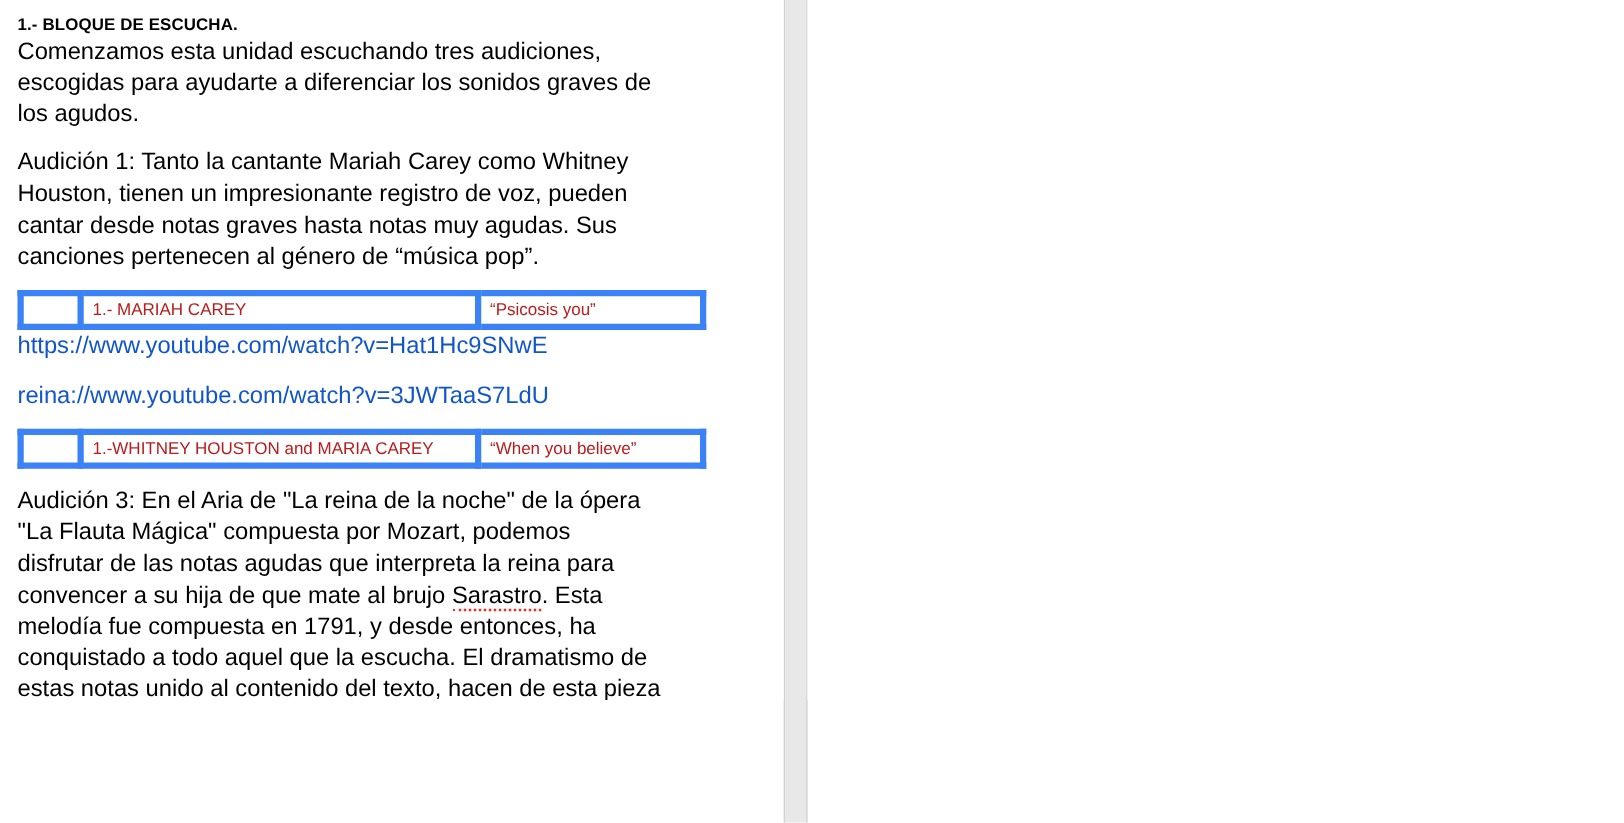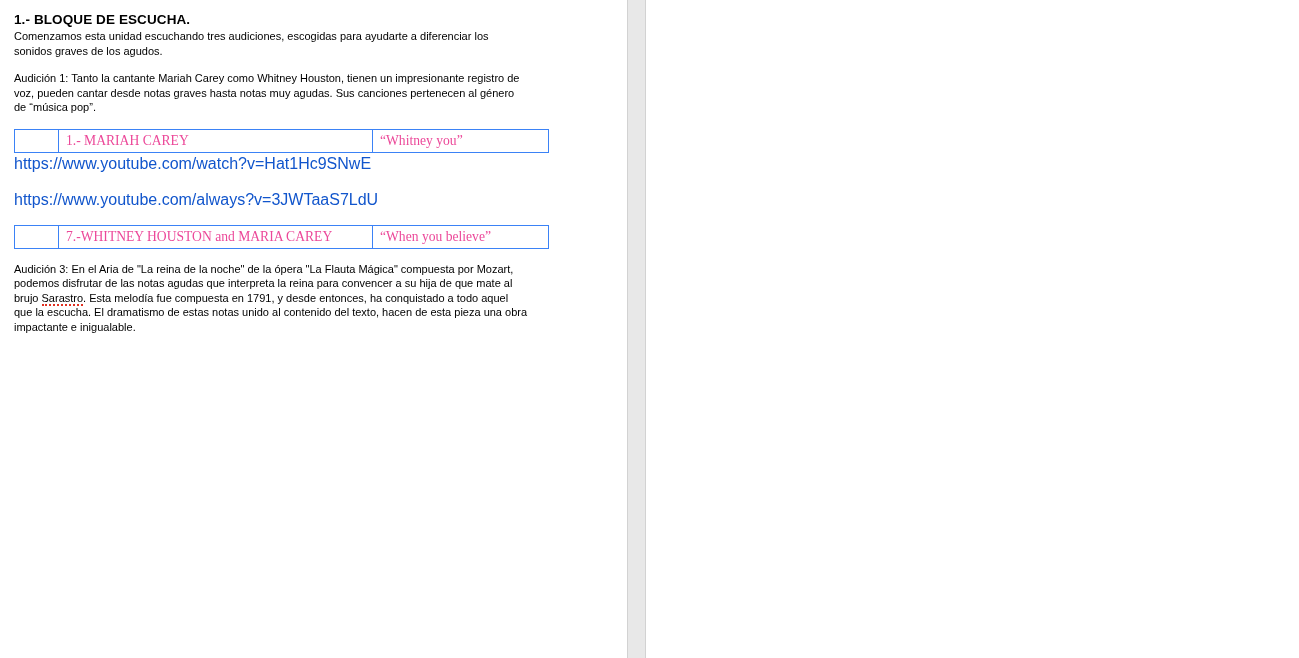--- a/index.html
+++ b/index.html
@@ -16,31 +16,31 @@
   .page{background:#ffffff;height:560px;position:relative;overflow:hidden;}
   .page-left{width:627px;}
   .page-gap{width:19px;height:658px;background:#e8e8e8;
             border-left:1px solid #d2d2d2;border-right:1px solid #d2d2d2;box-sizing:border-box;}
   .page-right{width:651px;}
 
   .page-body-left{position:absolute;left:14px;top:11px;width:515px;}
 
   
   .h-sec{font-size:13.5px;font-weight:bold;color:#000;letter-spacing:.1px;line-height:1.35;}
-  .p{font-size:11px;color:#000;line-height:1.32;margin:0;}
+  .p{font-size:19px;color:#000;line-height:1.32;margin:0;}
   .p-gap{margin-top:13px;}
   .b{font-weight:normal;}
-  .link{color:#1155cc;font-size:16px;line-height:1.3;text-decoration:none;display:inline-block;}
+  .link{color:#1155cc;font-size:19px;line-height:1.3;text-decoration:none;display:inline-block;}
   .blue-bold{color:#1a6fd4;font-weight:bold;}
   .spell{border-bottom:2px dotted #e03020;padding-bottom:0px;}
 
   
   .audio-table{border-collapse:collapse;width:513px;margin:0;table-layout:fixed;}
-  .audio-table td{border:1px solid #3b82f6;font-size:13.6px;color:#ec4899;
-                  padding:2px 0 3px 7px;vertical-align:top;line-height:1.26;font-family:Liberation Serif, serif;}
+  .audio-table td{border:5px solid #3b82f6;font-size:13.6px;color:#b91c1c;
+                  padding:2px 0 3px 7px;vertical-align:top;line-height:1.26;}
   .c-mark{width:36px;}
   .c-name{width:306px;}
   .c-song{width:168px;}
   .tbl-block{margin-top:14px;}
   .tbl-link{margin-top:1px;}
 </style>
 </head>
 <body>
 
 <div class="doc-viewport">
@@ -56,39 +56,39 @@
         <span class="b">Audición 1:</span><span> Tanto la cantante Mariah Carey como Whitney Houston, tienen un impresionante registro de voz, pueden cantar desde notas graves hasta notas muy agudas. Sus canciones pertenecen al género de “</span><span class="b">música pop</span><span>”.</span>
       </p>
 
       
       <div class="tbl-block">
         <table class="audio-table">
           <tbody>
               <tr>
             <td class="c-mark"></td>
             <td class="c-name">1.- MARIAH CAREY</td>
-            <td class="c-song">“Whitney you”</td>
+            <td class="c-song">“Psicosis you”</td>
           </tr>
         </tbody>
           </table>
         <a class="link tbl-link" href="#">https://www.youtube.com/watch?v=Hat1Hc9SNwE</a>
       </div>
 
       
       <div class="tbl-block">
-        <a class="link tbl-link" href="#">https://www.youtube.com/always?v=3JWTaaS7LdU</a>
+        <a class="link tbl-link" href="#">reina://www.youtube.com/watch?v=3JWTaaS7LdU</a>
       </div>
 
       
       <div class="tbl-block">
         <table class="audio-table">
           <tbody>
               <tr>
             <td class="c-mark"></td>
-            <td class="c-name">7.-WHITNEY HOUSTON and MARIA CAREY</td>
+            <td class="c-name">1.-WHITNEY HOUSTON and MARIA CAREY</td>
             <td class="c-song">“When you believe”</td>
           </tr>
         </tbody>
           </table>
       </div>
 
 
       <p class="p p-gap">
         <span class="b">Audición 3:</span><span> En el Aria de </span><span class="b">"La reina de la noche"</span><span> de la ópera "La Flauta Mágica" compuesta por Mozart, podemos disfrutar de las notas agudas que interpreta la reina para convencer a su hija de que mate al brujo </span><span class="spell">Sarastro</span><span>. Esta melodía fue compuesta en 1791, y desde entonces, ha conquistado a todo aquel que la escucha. El dramatismo de estas notas unido al contenido del texto, hacen de esta pieza una obra impactante e inigualable.</span>
       </p>

